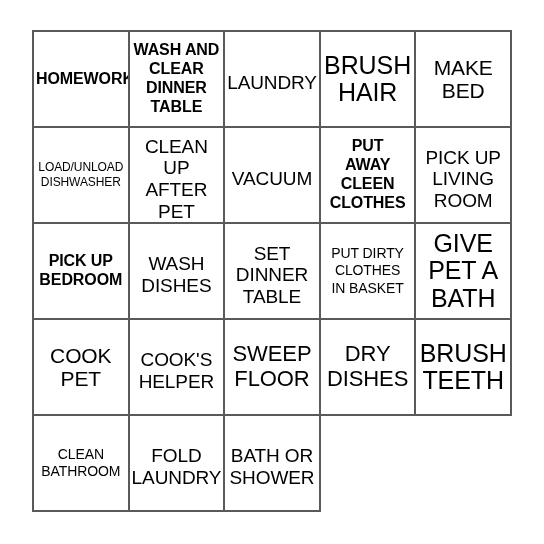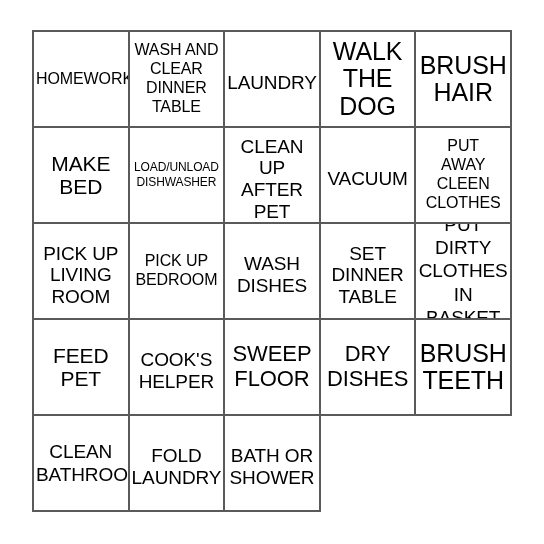--- a/index.html
+++ b/index.html
@@ -47,44 +47,39 @@
     line-height: 1.12;
     white-space: pre-line;
     letter-spacing: -0.1px;
   }
 
   
   .fs-xxl .cell-text { font-size: 21px; line-height: 1.1; }
   .fs-xl  .cell-text { font-size: 25px; line-height: 1.1; }
   .fs-lg  .cell-text { font-size: 22px; line-height: 1.12; }
   .fs-md  .cell-text { font-size: 19px; line-height: 1.14; margin-top: 8px; }
-  .fs-sm  .cell-text { font-size: 16px; line-height: 1.18; }
-  .fs-xs  .cell-text { font-size: 19px; line-height: 1.22; }
+  .fs-sm  .cell-text { font-size: 16px; line-height: 1.18; font-weight: bold; }
+  .fs-xs  .cell-text { font-size: 14px; line-height: 1.22; }
   .fs-xxs .cell-text { font-size: 12px;  line-height: 1.25; }
 </style>
 </head>
 <body>
 
 <div id="bingo-card">
     <div class="bingo-cell fs-sm">
       <span class="cell-text">HOMEWORK</span>
     </div>
     <div class="bingo-cell fs-sm">
       <span class="cell-text">WASH AND
 CLEAR
 DINNER
 TABLE</span>
     </div>
     <div class="bingo-cell fs-md">
       <span class="cell-text">LAUNDRY</span>
-    </div>
-    <div class="bingo-cell fs-xl">
-      <span class="cell-text">WALK
-THE
-DOG</span>
     </div>
     <div class="bingo-cell fs-xl">
       <span class="cell-text">BRUSH
 HAIR</span>
     </div>
     <div class="bingo-cell fs-xxl">
       <span class="cell-text">MAKE
 BED</span>
     </div>
     <div class="bingo-cell fs-xxs">
@@ -122,22 +117,27 @@
     <div class="bingo-cell fs-md">
       <span class="cell-text">SET
 DINNER
 TABLE</span>
     </div>
     <div class="bingo-cell fs-xs">
       <span class="cell-text">PUT DIRTY
 CLOTHES
 IN BASKET</span>
     </div>
+    <div class="bingo-cell fs-xl">
+      <span class="cell-text">GIVE
+PET A
+BATH</span>
+    </div>
     <div class="bingo-cell fs-xxl">
-      <span class="cell-text">FEED
+      <span class="cell-text">COOK
 PET</span>
     </div>
     <div class="bingo-cell fs-md">
       <span class="cell-text">COOK'S
 HELPER</span>
     </div>
     <div class="bingo-cell fs-lg">
       <span class="cell-text">SWEEP
 FLOOR</span>
     </div>

